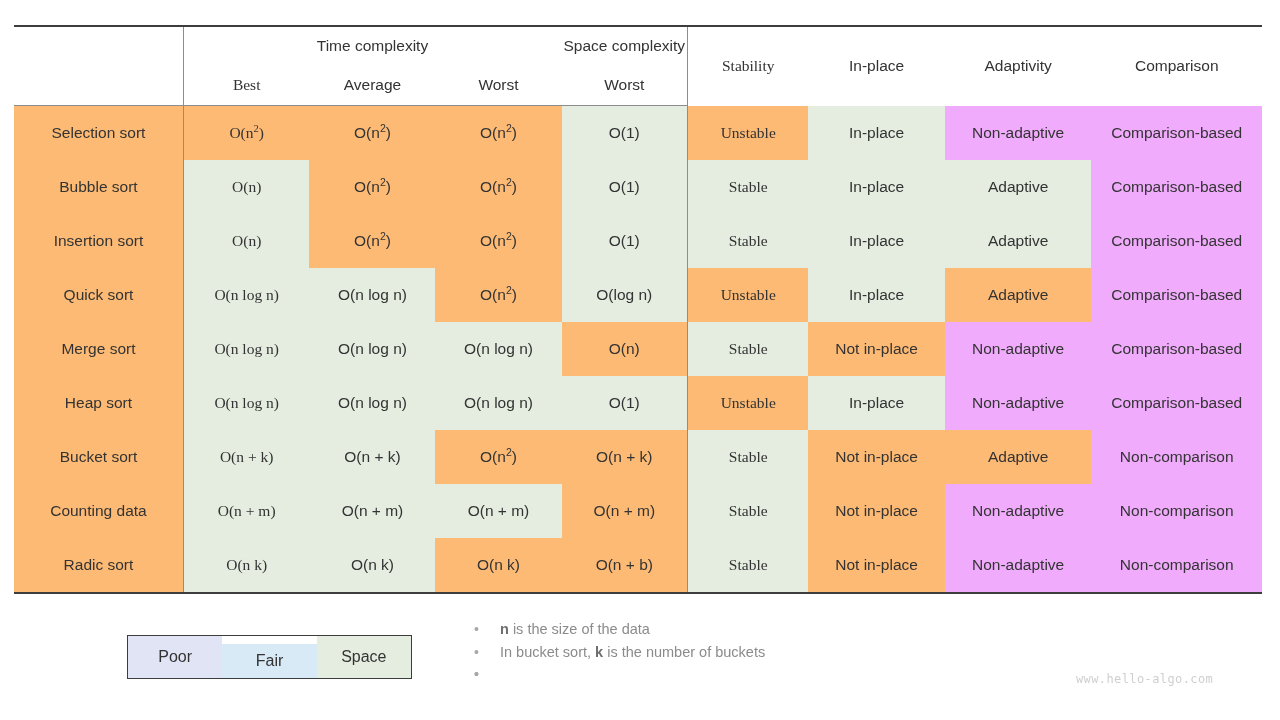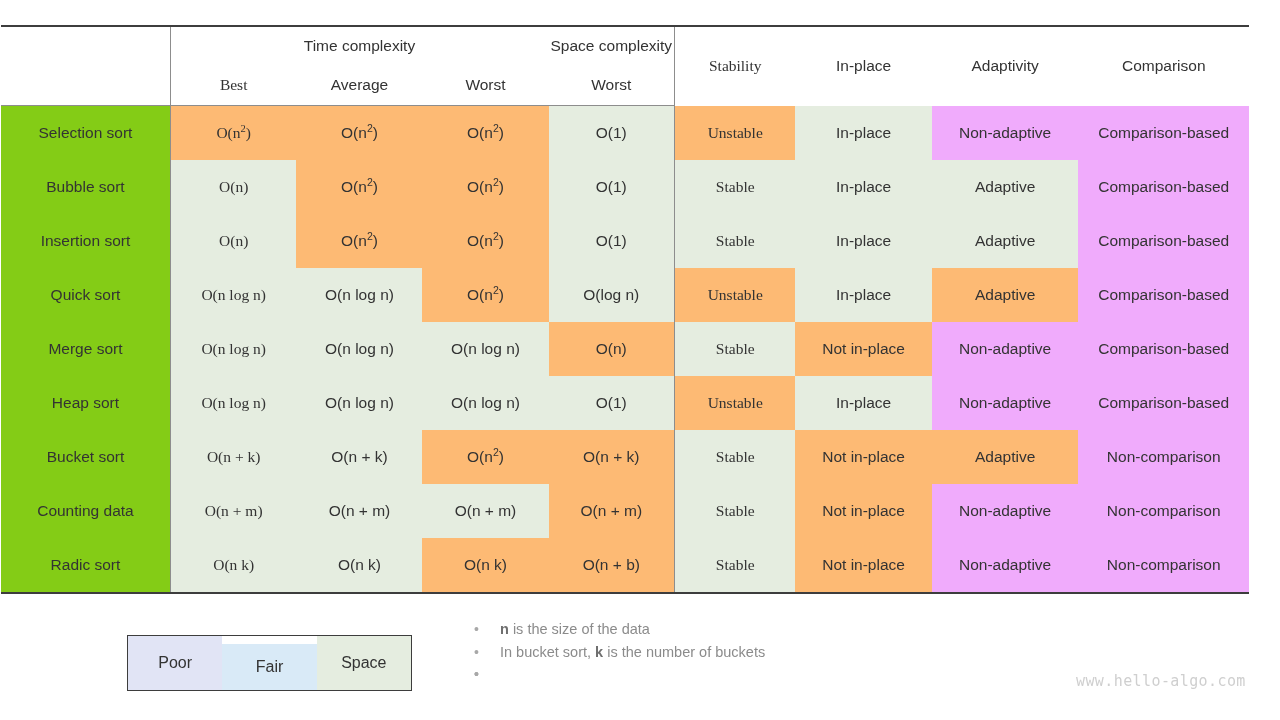--- a/index.html
+++ b/index.html
@@ -12,21 +12,21 @@
     height: 720px;
     font-family: "Liberation Sans", sans-serif;
     color: #2f2f2f;
     position: relative;
     overflow: hidden;
   }
 
   
   .table-wrap {
     position: absolute;
-    left: 1px;
+    left: 14px;
     top: 25px;
     width: 1248px;
   }
   table.cmp {
     border-collapse: collapse;
     table-layout: fixed;
     width: 1248px;
   }
   table.cmp td, table.cmp th {
     padding: 0;
@@ -68,40 +68,40 @@
   .bottom-rule { border-bottom: 2.5px solid #3d3d3d; }
   .vdiv-l { border-left: 1.3px solid #8d8d8d; font-family: Liberation Serif, serif; }
 
   tbody tr td { height: 54px; }
 
   td.algo-name {
     text-align: right;
     padding-right: 16px;
     font-size: 15.5px;
     color: #333333;
-    background: #84cc16;
+    background: #fdba74;
   }
 
   
   .poor { background: #fdba74; }
   .fair { background: #f0abfc; }
   .good { background: #e5ede0; }
   .none { background: #ffffff; }
 
   sup { font-size: 0.68em; vertical-align: super; line-height: 0; }
 
   
   .legend {
     position: absolute;
     left: 127px;
     top: 635px;
     display: flex;
     border: 1.6px solid #3d3d3d;
     width: 285px;
-    height: 56px;
+    height: 44px;
     box-sizing: border-box;
   }
   .legend div {
     flex: 1;
     display: flex;
     align-items: center;
     justify-content: center;
     font-size: 16px;
     color: #333333;
   }
@@ -133,21 +133,21 @@
     color: #a8a8a8;
     font-size: 14px;
   }
   .notes li b { color: #6f6f6f; font-weight: bold; }
 
   .watermark {
     position: absolute;
     left: 1076px;
     top: 672px;
     font-family: "DejaVu Sans Mono", monospace;
-    font-size: 15px;
+    font-size: 12px;
     color: #cfcfcf;
     letter-spacing: 0.4px;
   }
 </style>
 </head>
 <body>
 
 <div class="table-wrap">
   <table class="cmp">
     <colgroup>

